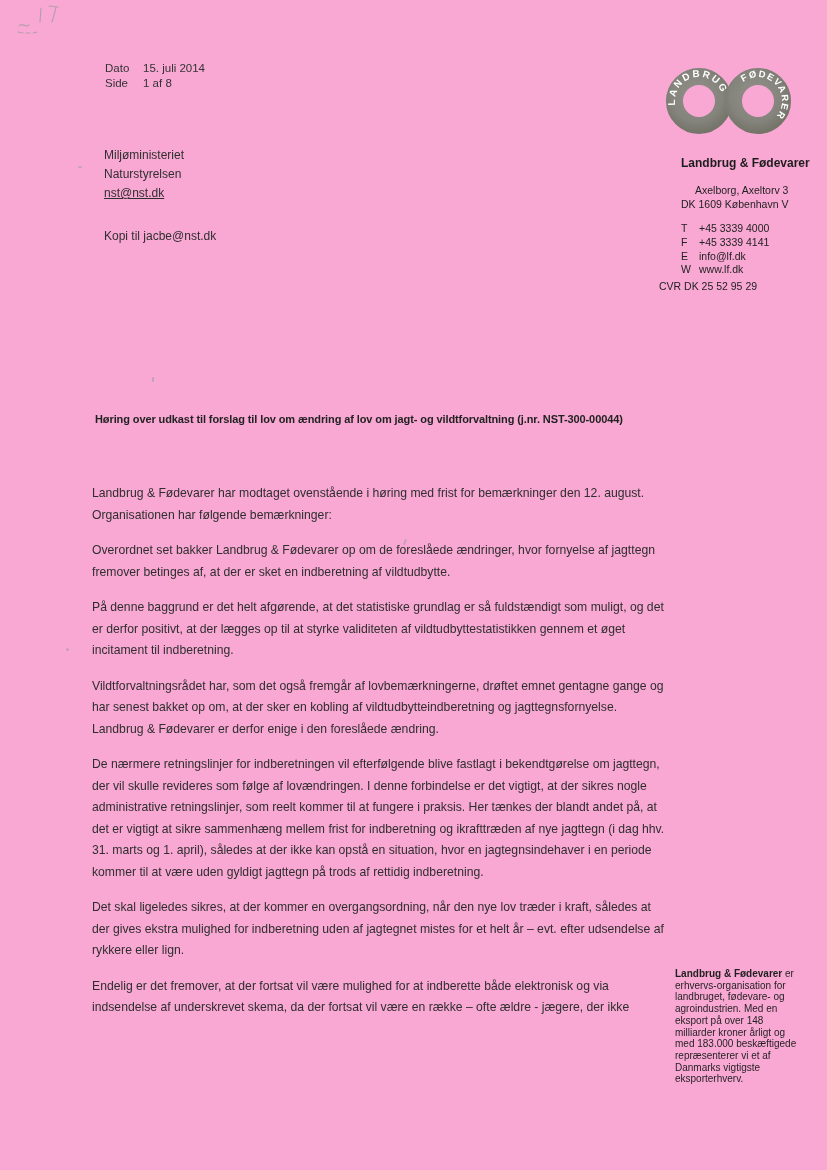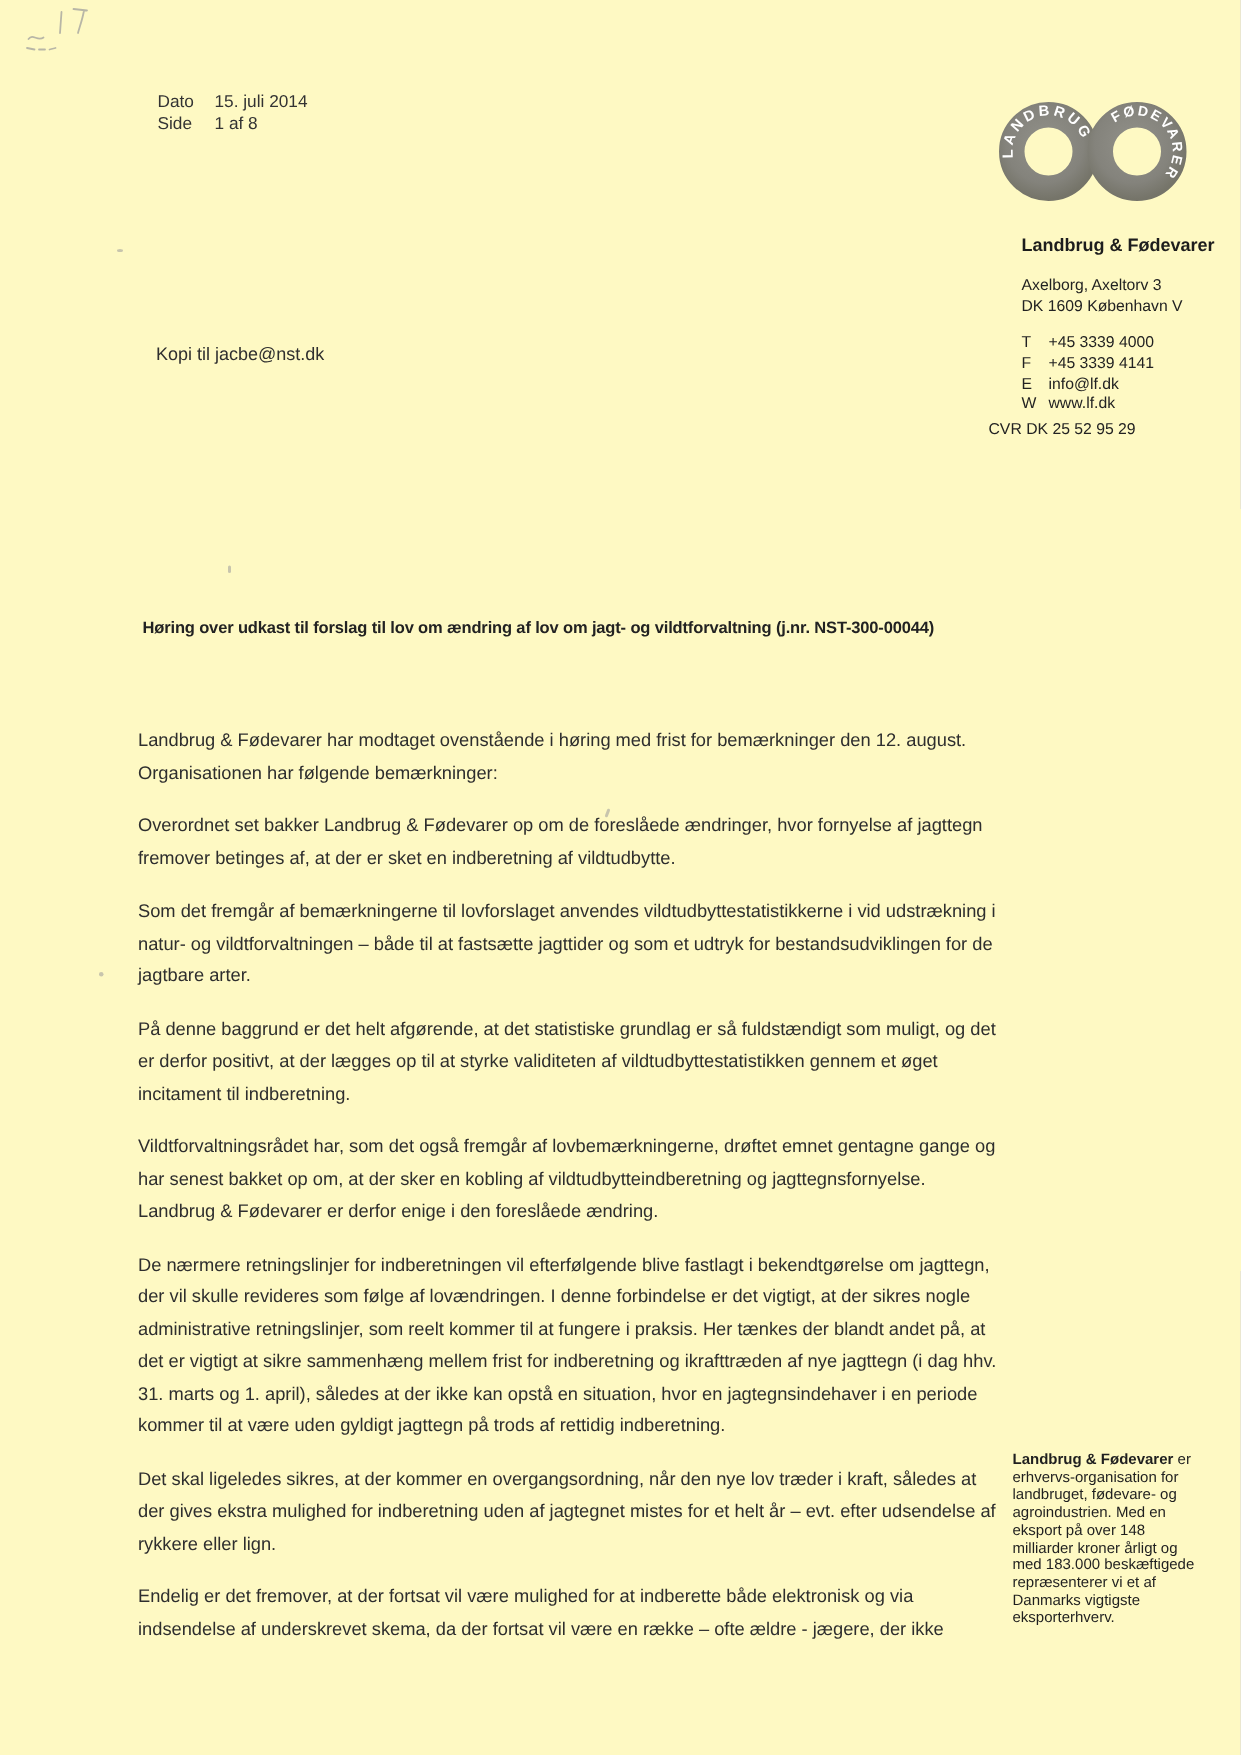--- a/index.html
+++ b/index.html
@@ -1,39 +1,39 @@
 <!DOCTYPE html>
 <html><head>
 <meta charset="utf-8">
 <style>
   html,body{margin:0;padding:0;background:#d9d9d9;}
   .page{
     position:relative;
     width:827px;height:1170px;
     margin:0 auto;
-    background:#fef9c3;
+    background:#f9a8d4;
     font-family:"Liberation Sans",sans-serif;
     color:#2d2d2d;
     overflow:hidden;
   }
   
   .meta{position:absolute;left:105px;top:61px;font-size:11.5px;line-height:15px;color:#333;}
   .meta-row{display:flex;}
   .meta-label{width:38px;}
   
   .recipient{position:absolute;left:104px;top:146px;font-size:12px;line-height:19px;color:#2f2f2f;}
   .recipient .email{text-decoration:underline;}
   .copy-line{position:absolute;left:104px;top:229px;font-size:12px;color:#2f2f2f;}
   
   .logo{position:absolute;left:662px;top:54px;}
   .logo-text{fill:#ffffff;font-family:"Liberation Sans",sans-serif;font-weight:bold;}
   .lt-left{font-size:9.8px;letter-spacing:2.1px;}
   .lt-right{font-size:9.4px;letter-spacing:1.4px;}
   .sender-name{position:absolute;left:681px;top:156px;font-size:12px;font-weight:bold;color:#1d1d1d;}
-  .sender-address{position:absolute;left:681px;top:184px;font-size:10.5px;line-height:13.8px;color:#222;}
+  .sender-address{position:absolute;left:681px;top:184px;font-size:10.5px;line-height:13.8px;color:#222;text-align:right;}
   .contacts{position:absolute;left:681px;top:222px;font-size:10.5px;line-height:13.8px;color:#222;}
   .c-label{display:inline-block;width:18px;}
   .cvr{position:absolute;left:659px;top:280px;font-size:10.5px;color:#222;}
   
   .subject{position:absolute;left:95px;top:408px;width:580px;margin:0;
     font-size:11px;font-weight:bold;line-height:22px;color:#222;letter-spacing:-0.1px;}
   .body-text{position:absolute;left:92px;top:483px;width:578px;
     font-size:12.2px;line-height:21.5px;color:#2e2e2e;}
   .body-text p{margin:0 0 14px 0;}
   
@@ -65,20 +65,25 @@
     <div class="meta-row">
       <span class="meta-label">Dato</span>
       <span class="meta-value">15. juli 2014</span>
     </div>
     <div class="meta-row">
       <span class="meta-label">Side</span>
       <span class="meta-value">1 af 8</span>
     </div>
   </div>
 
+  <div class="recipient">
+    <div>Miljøministeriet</div>
+    <div>Naturstyrelsen</div>
+    <div class="email">nst@nst.dk</div>
+  </div>
   <div class="copy-line">Kopi til jacbe@nst.dk</div>
 
   <svg class="logo" width="134" height="94" viewBox="0 0 134 94">
     <defs>
       <radialGradient id="ringShade" cx="45%" cy="40%" r="75%">
         <stop offset="0%" stop-color="#92918a"></stop>
         <stop offset="70%" stop-color="#84837c"></stop>
         <stop offset="100%" stop-color="#757469"></stop>
       </radialGradient>
     </defs>
@@ -113,21 +118,20 @@
       <span class="c-label">W</span><span>www.lf.dk</span>
     </div>
   </div>
   <div class="cvr">CVR DK 25 52 95 29</div>
 
   <h1 class="subject">Høring over udkast til forslag til lov om ændring af lov om jagt- og vildtforvaltning (j.nr. NST-300-00044)</h1>
 
   <div class="body-text">
     <p>Landbrug &amp; Fødevarer har modtaget ovenstående i høring med frist for bemærkninger den 12. august. Organisationen har følgende bemærkninger:</p>
     <p>Overordnet set bakker Landbrug &amp; Fødevarer op om de foreslåede ændringer, hvor fornyelse af jagttegn fremover betinges af, at der er sket en indberetning af vildtudbytte.</p>
-    <p>Som det fremgår af bemærkningerne til lovforslaget anvendes vildtudbyttestatistikkerne i vid udstrækning i natur- og vildtforvaltningen – både til at fastsætte jagttider og som et udtryk for bestandsudviklingen for de jagtbare arter.</p>
     <p>På denne baggrund er det helt afgørende, at det statistiske grundlag er så fuldstændigt som muligt, og det er derfor positivt, at der lægges op til at styrke validiteten af vildtudbyttestatistikken gennem et øget incitament til indberetning.</p>
     <p>Vildtforvaltningsrådet har, som det også fremgår af lovbemærkningerne, drøftet emnet gentagne gange og har senest bakket op om, at der sker en kobling af vildtudbytteindberetning og jagttegnsfornyelse. Landbrug &amp; Fødevarer er derfor enige i den foreslåede ændring.</p>
     <p>De nærmere retningslinjer for indberetningen vil efterfølgende blive fastlagt i bekendtgørelse om jagttegn, der vil skulle revideres som følge af lovændringen. I denne forbindelse er det vigtigt, at der sikres nogle administrative retningslinjer, som reelt kommer til at fungere i praksis. Her tænkes der blandt andet på, at det er vigtigt at sikre sammenhæng mellem frist for indberetning og ikrafttræden af nye jagttegn (i dag hhv. 31. marts og 1. april), således at der ikke kan opstå en situation, hvor en jagtegnsindehaver i en periode kommer til at være uden gyldigt jagttegn på trods af rettidig indberetning.</p>
     <p>Det skal ligeledes sikres, at der kommer en overgangsordning, når den nye lov træder i kraft, således at der gives ekstra mulighed for indberetning uden af jagtegnet mistes for et helt år – evt. efter udsendelse af rykkere eller lign.</p>
     <p>Endelig er det fremover, at der fortsat vil være mulighed for at indberette både elektronisk og via indsendelse af underskrevet skema, da der fortsat vil være en række – ofte ældre - jægere, der ikke</p>
   </div>
 
   <div class="footer-note">
     <p><span class="fn-bold">Landbrug &amp; Fødevarer</span><span> er erhvervs-organisation for landbruget, fødevare- og agroindustrien. Med en eksport på over 148 milliarder kroner årligt og med 183.000 beskæftigede repræsenterer vi et af Danmarks vigtigste eksporterhverv.</span></p>
   </div>

